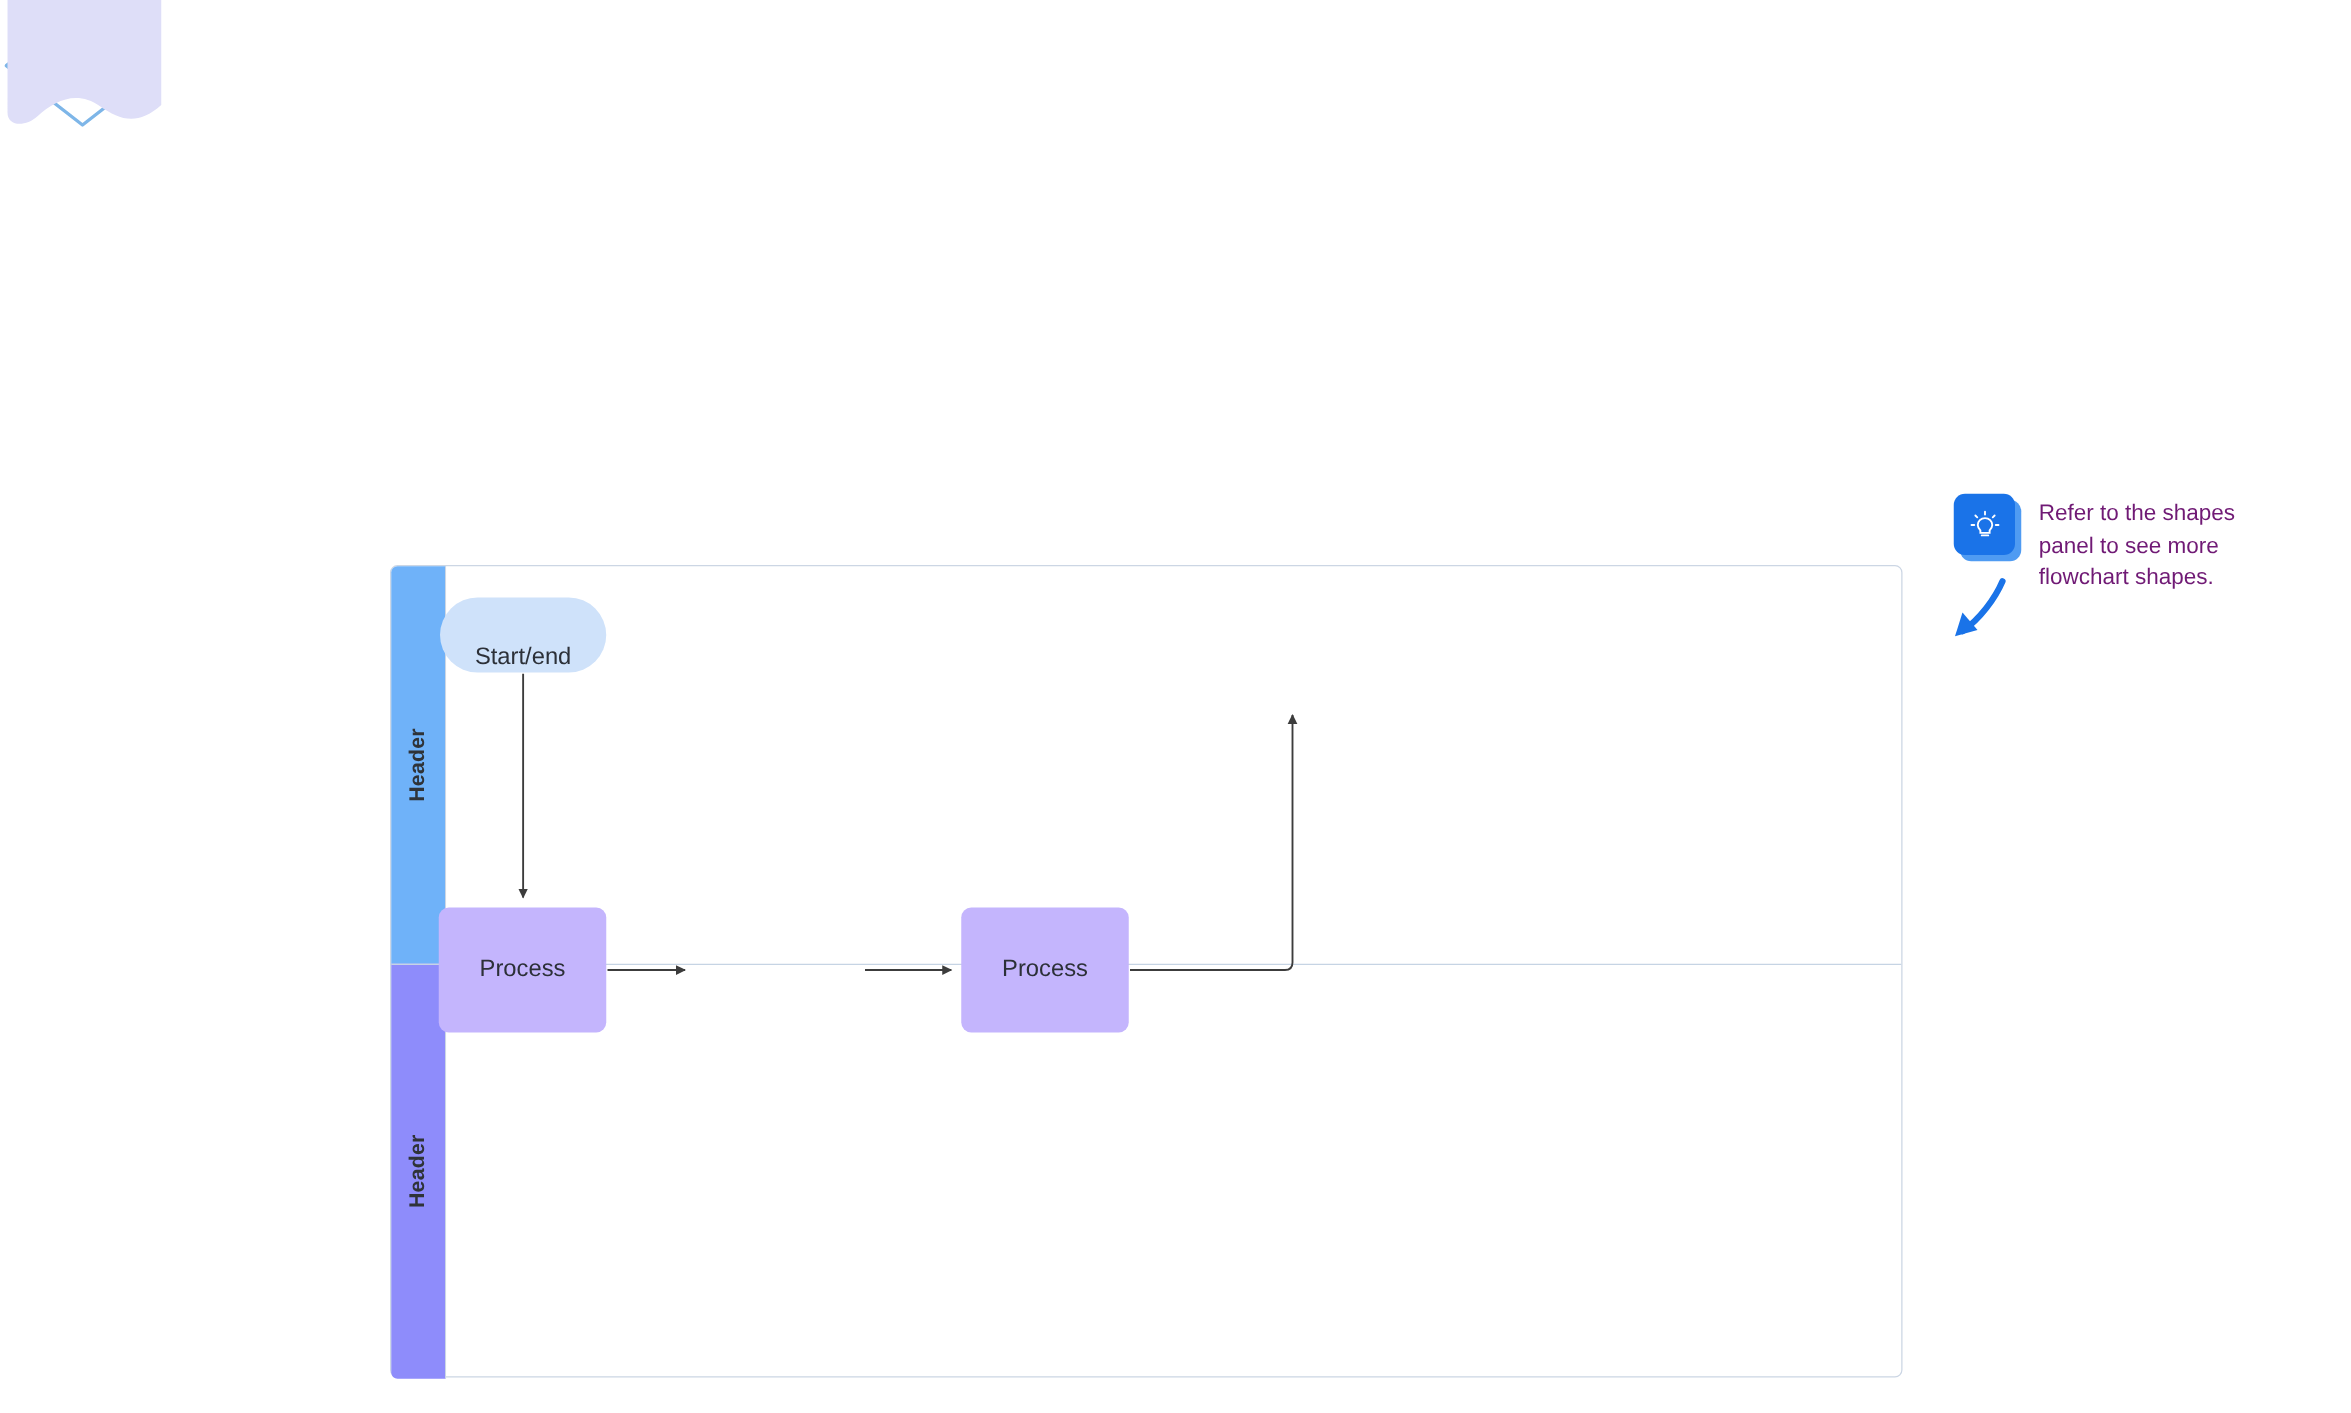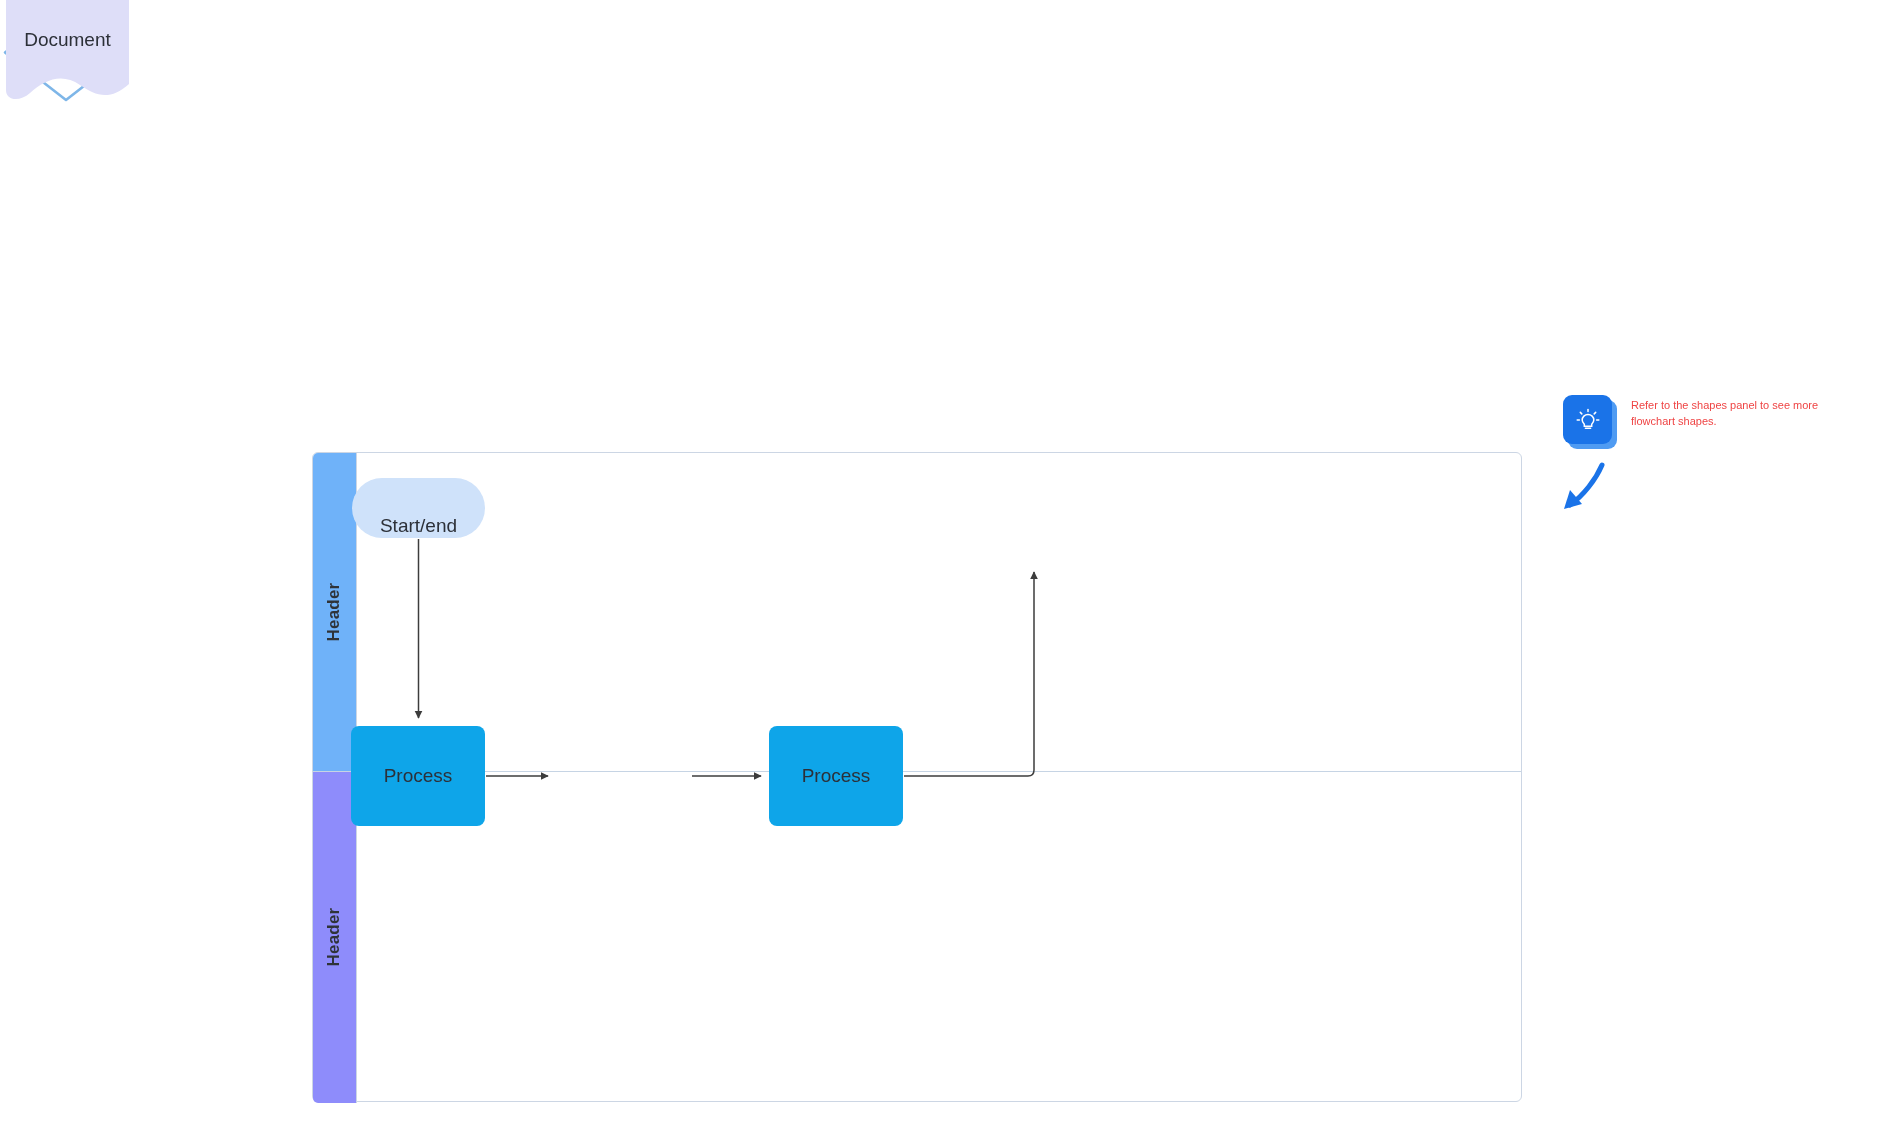--- a/index.html
+++ b/index.html
@@ -89,21 +89,21 @@
     top: 478px;
     width: 133px;
     height: 60px;
     background: #cfe2fa;
     border-radius: 30px 30px 30px 30px;
     align-items: flex-end;
   }
 
   
   .process-box {
-    background: #0ea5e9;
+    background: #c4b5fd;
     border-radius: 8px;
   }
   #shape-process-1 { left: 351px; top: 726px; width: 134px; height: 100px; }
   #shape-process-2 { left: 769px; top: 726px; width: 134px; height: 100px; }
 
   
   #shape-document {
     left: 556px;
     top: 724px;
     width: 135px;
@@ -195,23 +195,23 @@
     border-radius: 9px;
     display: flex;
     align-items: center;
     justify-content: center;
   }
   #tip-text {
     position: absolute;
     left: 68px;
     top: 3px;
     width: 205px;
-    font-size: 11px;
+    font-size: 18px;
     line-height: 1.42;
-    color: #ef4444;
+    color: #701a75;
   }
   #tip-arrow {
     position: absolute;
     left: -5px;
     top: 62px;
     width: 62px;
     height: 62px;
   }
 </style>
 </head>
@@ -276,23 +276,20 @@
 </div>
 
 <div id="shape-document">
   <svg viewBox="0 0 135 105" xmlns="http://www.w3.org/2000/svg">
     <path d="M6,0 L129,0 L129,0 L129,84
              C110,101 96,96 80,85
              C62,72 44,80 30,93
              C20,102 6,101 6,90
              Z" fill="#dedef8"></path>
   </svg>
-  <div class="shape doc-label">
-    <span>Document</span>
-  </div>
 </div>
 
 <div class="shape process-box" id="shape-process-2">
   <span>Process</span>
 </div>
 
 <div id="tip-callout">
 
   <div id="tip-icon-wrap">
     <div id="tip-icon-shadow"></div>

